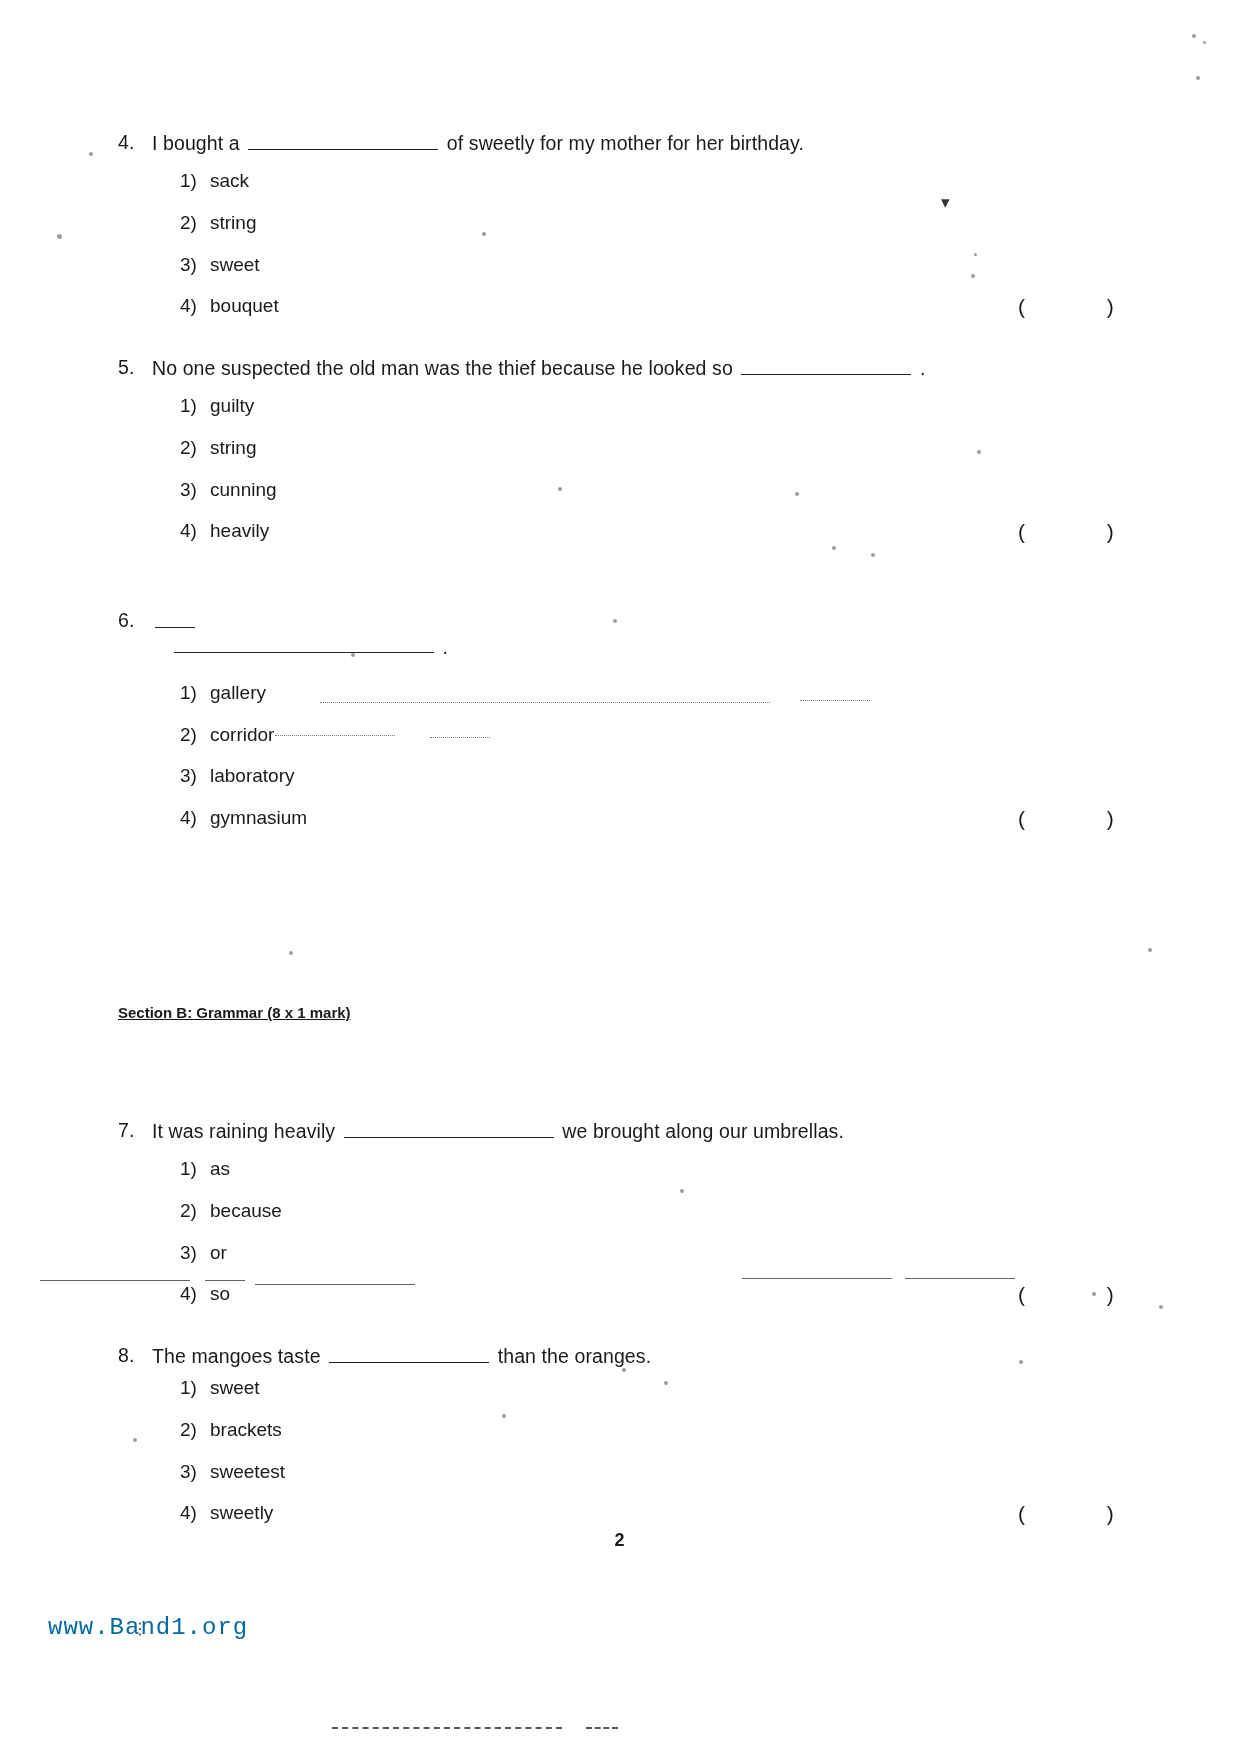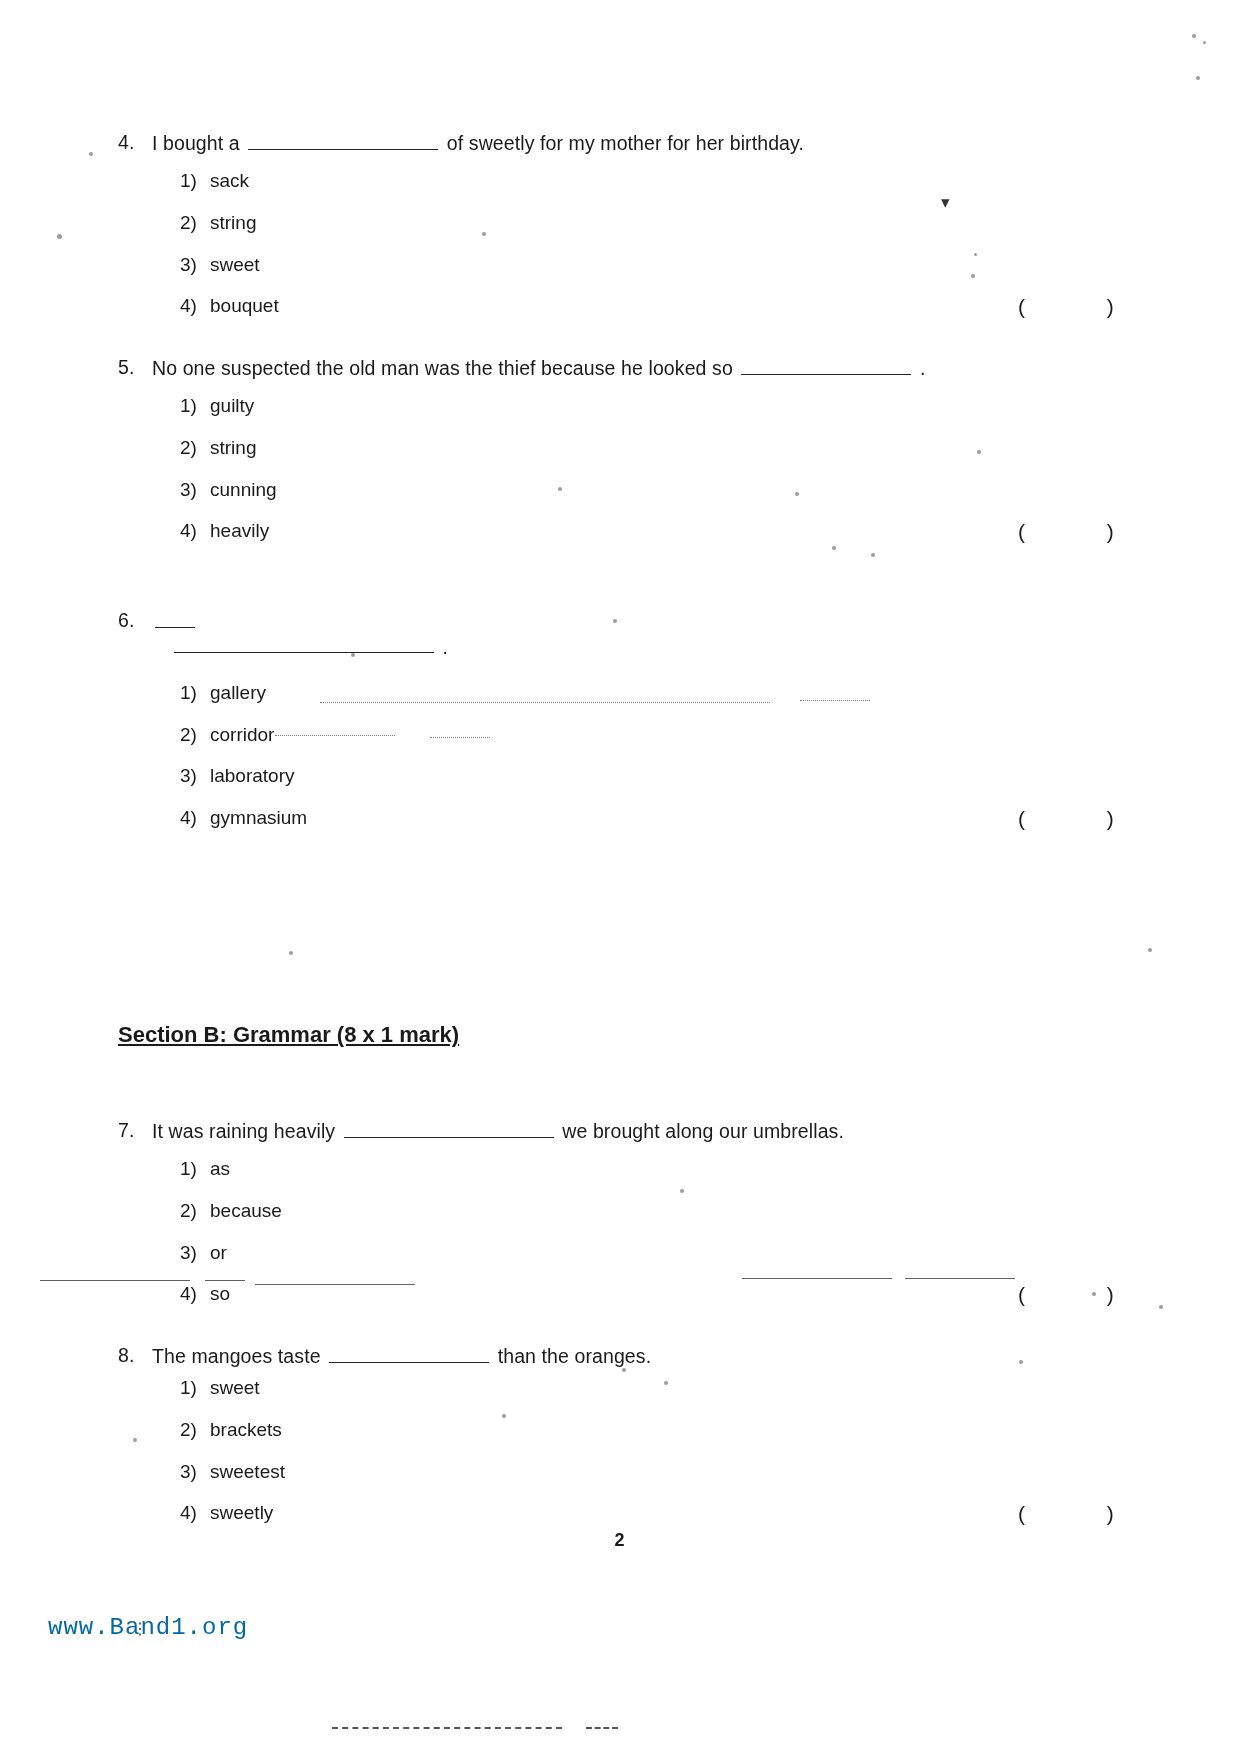--- a/index.html
+++ b/index.html
@@ -77,23 +77,22 @@
     position: absolute;
     left: 838px;
     font-size: 21px;
     letter-spacing: 38px;
     white-space: nowrap;
   }
   .section-head {
     position: absolute;
     left: 118px;
     font-weight: bold;
-    font-size: 22px;
+    font-size: 15px;
     line-height: 1.38;
-    margin-top: 17px;
   }
   .section-title {
     text-decoration: underline;
     display: inline-block;
   }
   .page-num {
     position: absolute;
     left: 0;
     width: 1239px;
     text-align: center;

